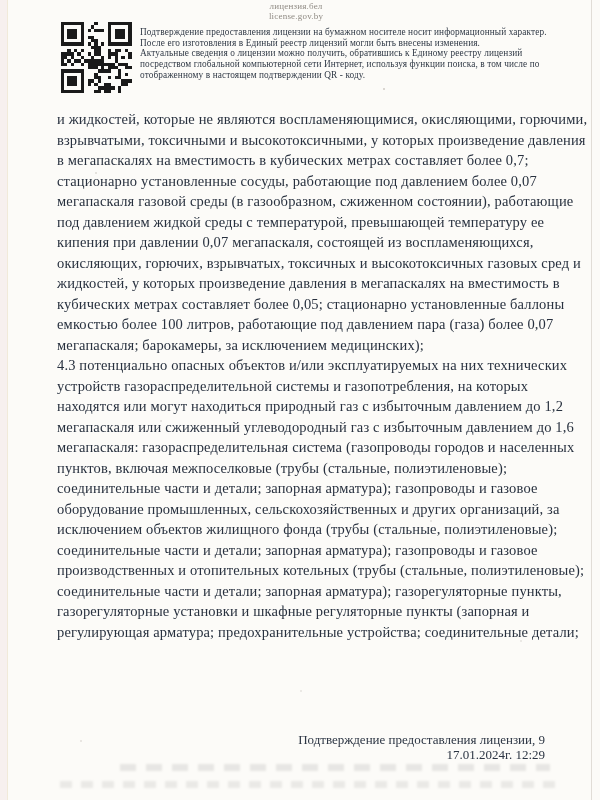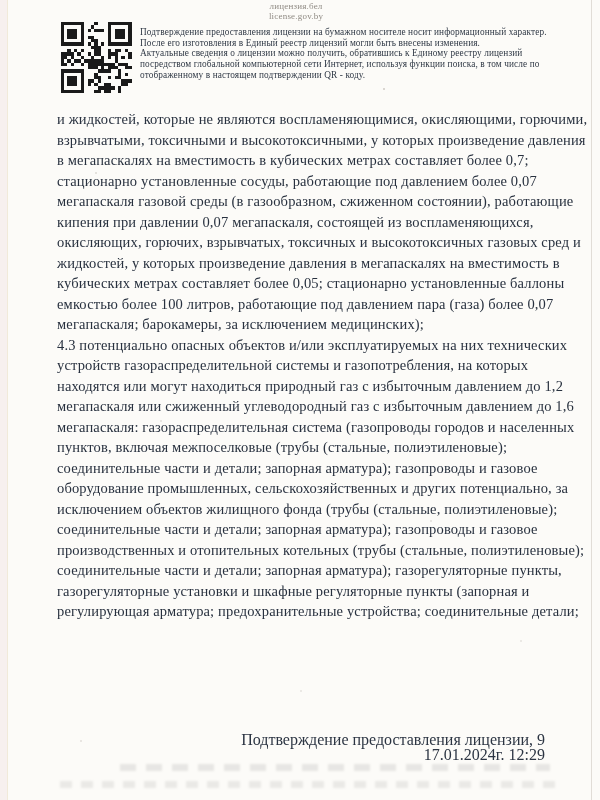--- a/index.html
+++ b/index.html
@@ -56,21 +56,21 @@
     color: #28313f;
     letter-spacing: 0.15px;
     margin-top: 16px;
   }
   .bline { white-space: nowrap; }
 
   
   .footer {
     position: absolute; right: 55px; top: 732px;
     text-align: right;
-    font-size: 16px; line-height: 15px;
+    font-size: 13px; line-height: 15px;
     color: #2c3543;
   }
 
   
   .ghost1 {
     position: absolute; left: 120px; top: 764px; width: 430px; height: 7px;
     background: repeating-linear-gradient(90deg, rgba(110,110,110,0.14) 0 16px, transparent 16px 26px);
     filter: blur(1.2px);
   }
   .ghost2 {
@@ -339,34 +339,35 @@
     <div>посредством глобальной компьютерной сети Интернет, используя функции поиска, в том числе по</div>
     <div>отображенному в настоящем подтверждении QR - коду.</div>
   </div>
 
   <div class="bodytext">
     <div class="bline">и жидкостей, которые не являются воспламеняющимися, окисляющими, горючими,</div>
     <div class="bline">взрывчатыми, токсичными и высокотоксичными, у которых произведение давления</div>
     <div class="bline">в мегапаскалях на вместимость в кубических метрах составляет более 0,7;</div>
     <div class="bline">стационарно установленные сосуды, работающие под давлением более 0,07</div>
     <div class="bline">мегапаскаля газовой среды (в газообразном, сжиженном состоянии), работающие</div>
+    <div class="bline">под давлением жидкой среды с температурой, превышающей температуру ее</div>
     <div class="bline">кипения при давлении 0,07 мегапаскаля, состоящей из воспламеняющихся,</div>
     <div class="bline">окисляющих, горючих, взрывчатых, токсичных и высокотоксичных газовых сред и</div>
     <div class="bline">жидкостей, у которых произведение давления в мегапаскалях на вместимость в</div>
     <div class="bline">кубических метрах составляет более 0,05; стационарно установленные баллоны</div>
     <div class="bline">емкостью более 100 литров, работающие под давлением пара (газа) более 0,07</div>
     <div class="bline">мегапаскаля; барокамеры, за исключением медицинских);</div>
     <div class="bline">4.3 потенциально опасных объектов и/или эксплуатируемых на них технических</div>
     <div class="bline">устройств газораспределительной системы и газопотребления, на которых</div>
     <div class="bline">находятся или могут находиться природный газ с избыточным давлением до 1,2</div>
     <div class="bline">мегапаскаля или сжиженный углеводородный газ с избыточным давлением до 1,6</div>
     <div class="bline">мегапаскаля: газораспределительная система (газопроводы городов и населенных</div>
     <div class="bline">пунктов, включая межпоселковые (трубы (стальные, полиэтиленовые);</div>
     <div class="bline">соединительные части и детали; запорная арматура); газопроводы и газовое</div>
-    <div class="bline">оборудование промышленных, сельскохозяйственных и других потенциально, за</div>
+    <div class="bline">оборудование промышленных, сельскохозяйственных и других организаций, за</div>
     <div class="bline">исключением объектов жилищного фонда (трубы (стальные, полиэтиленовые);</div>
     <div class="bline">соединительные части и детали; запорная арматура); газопроводы и газовое</div>
     <div class="bline">производственных и отопительных котельных (трубы (стальные, полиэтиленовые);</div>
     <div class="bline">соединительные части и детали; запорная арматура); газорегуляторные пункты,</div>
     <div class="bline">газорегуляторные установки и шкафные регуляторные пункты (запорная и</div>
     <div class="bline">регулирующая арматура; предохранительные устройства; соединительные детали;</div>
   </div>
 
   <div class="footer">
     <div>Подтверждение предоставления лицензии, 9</div>

